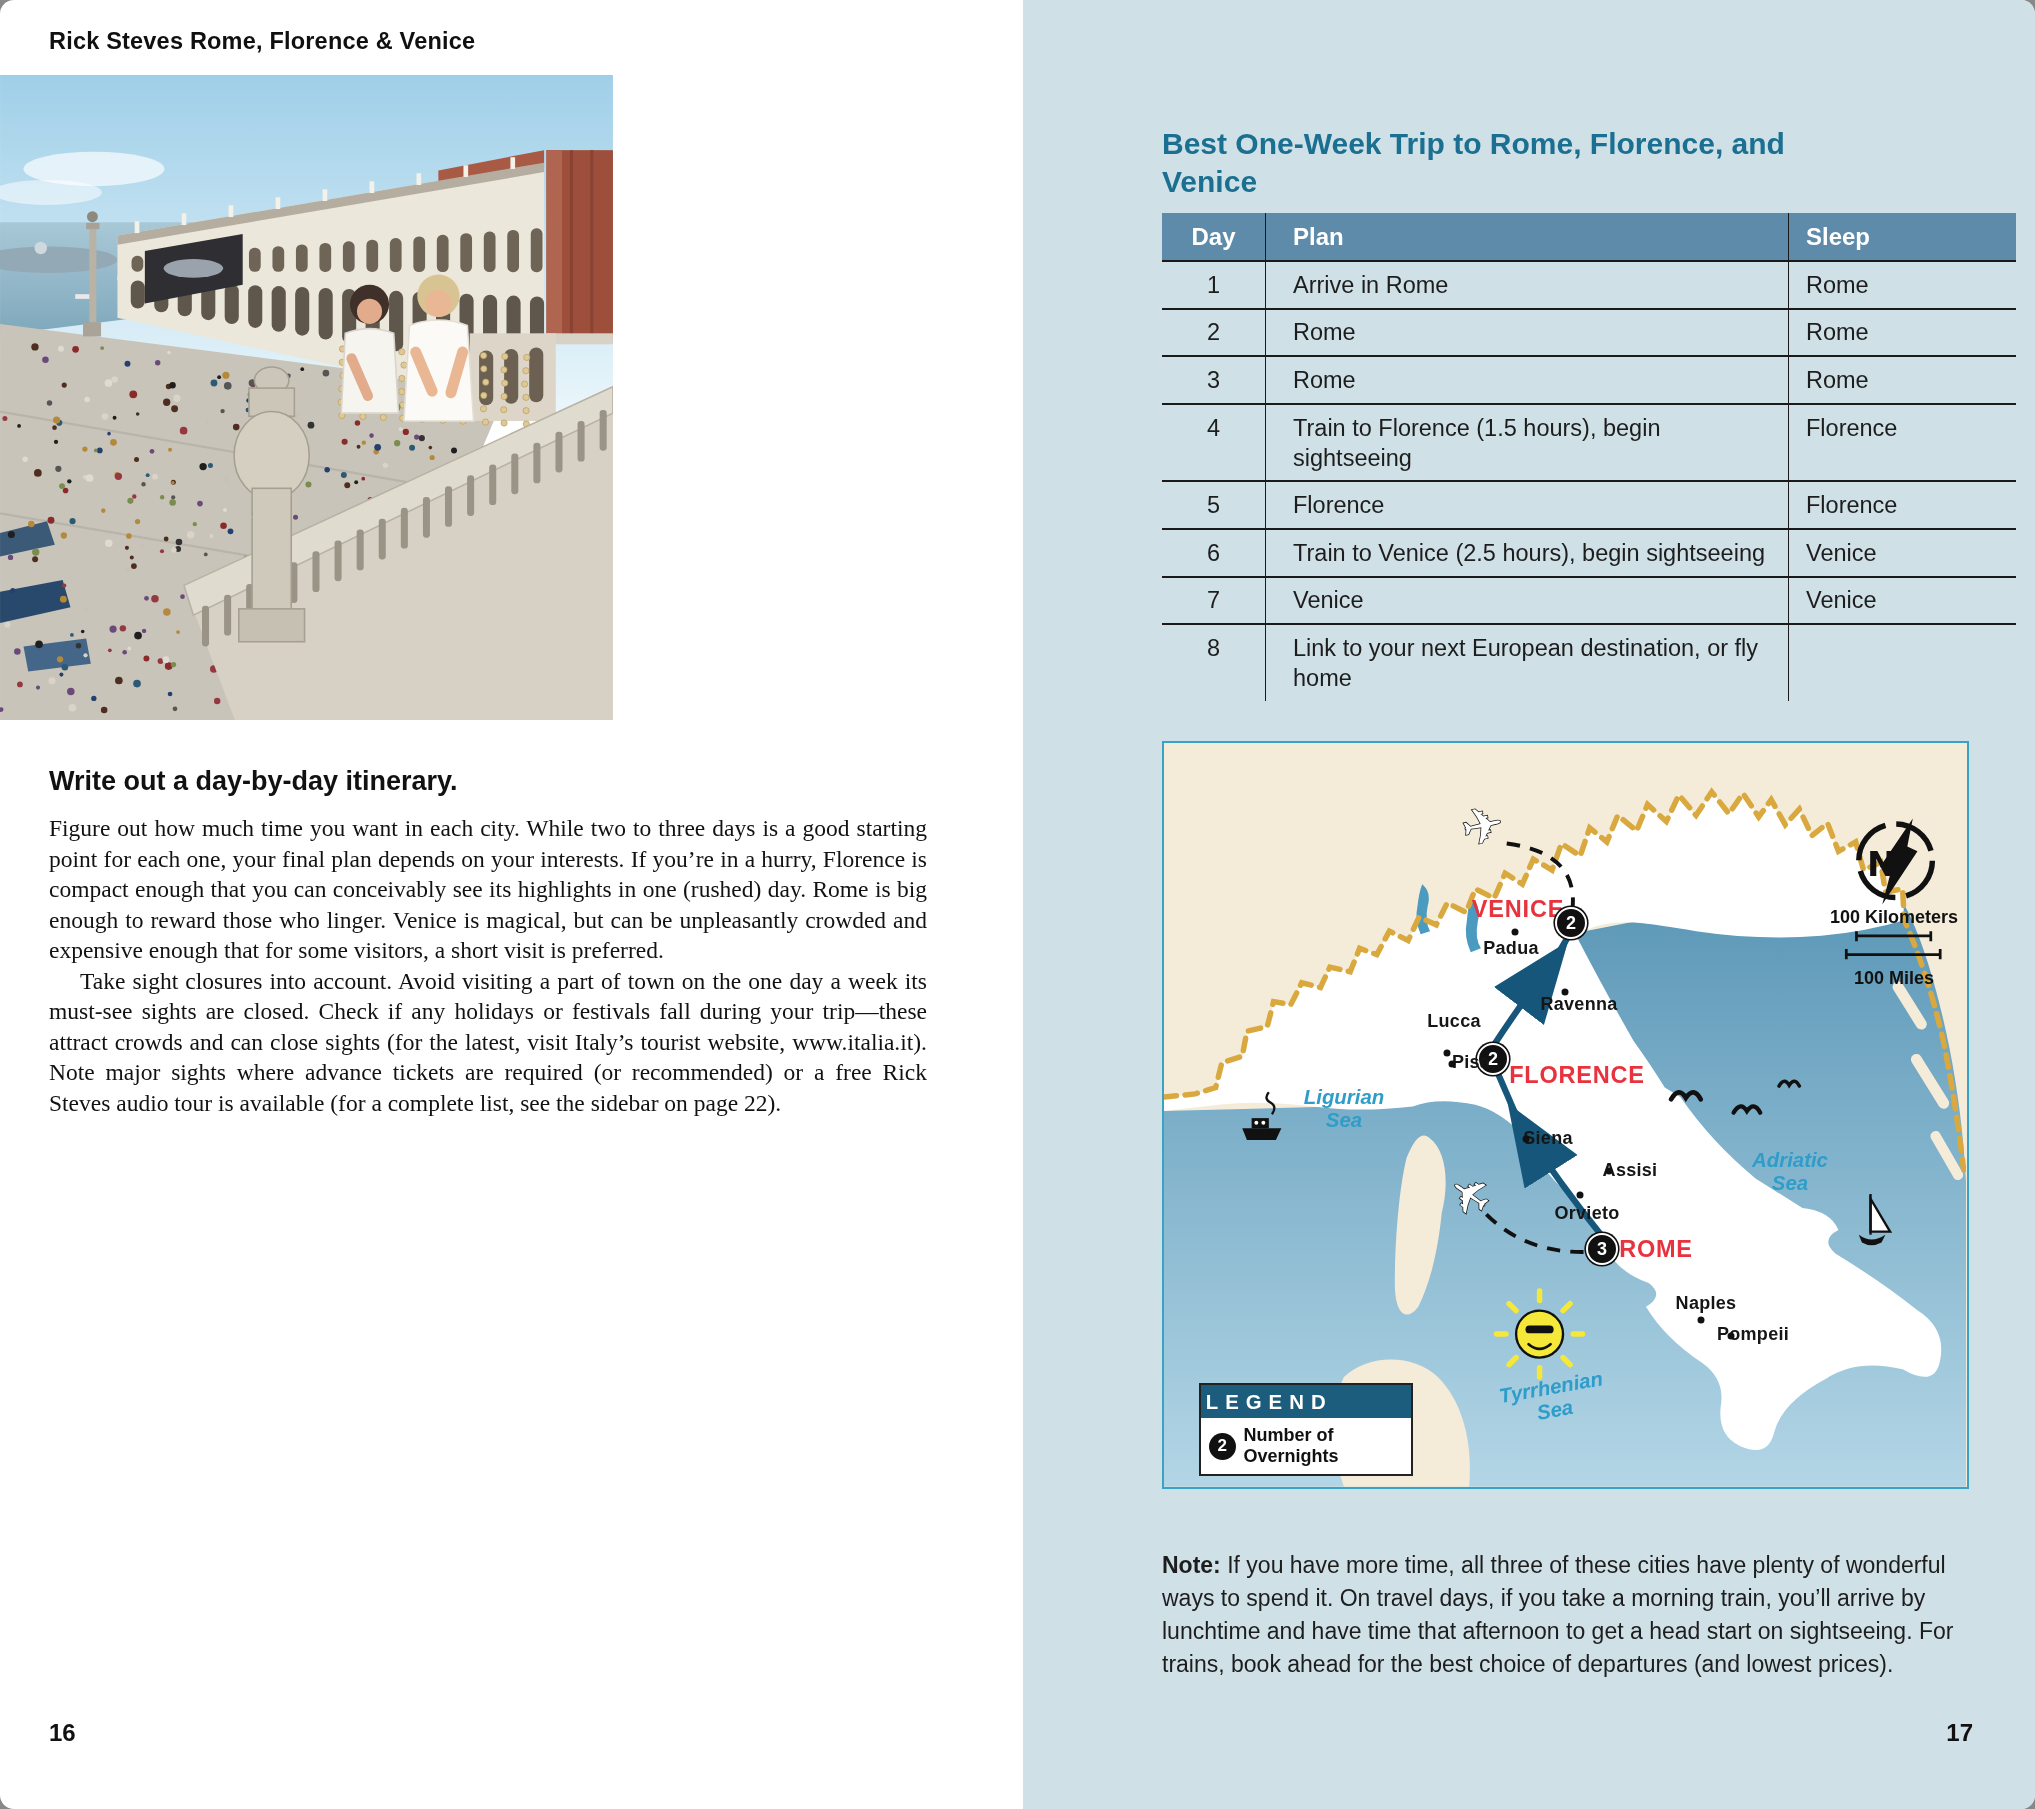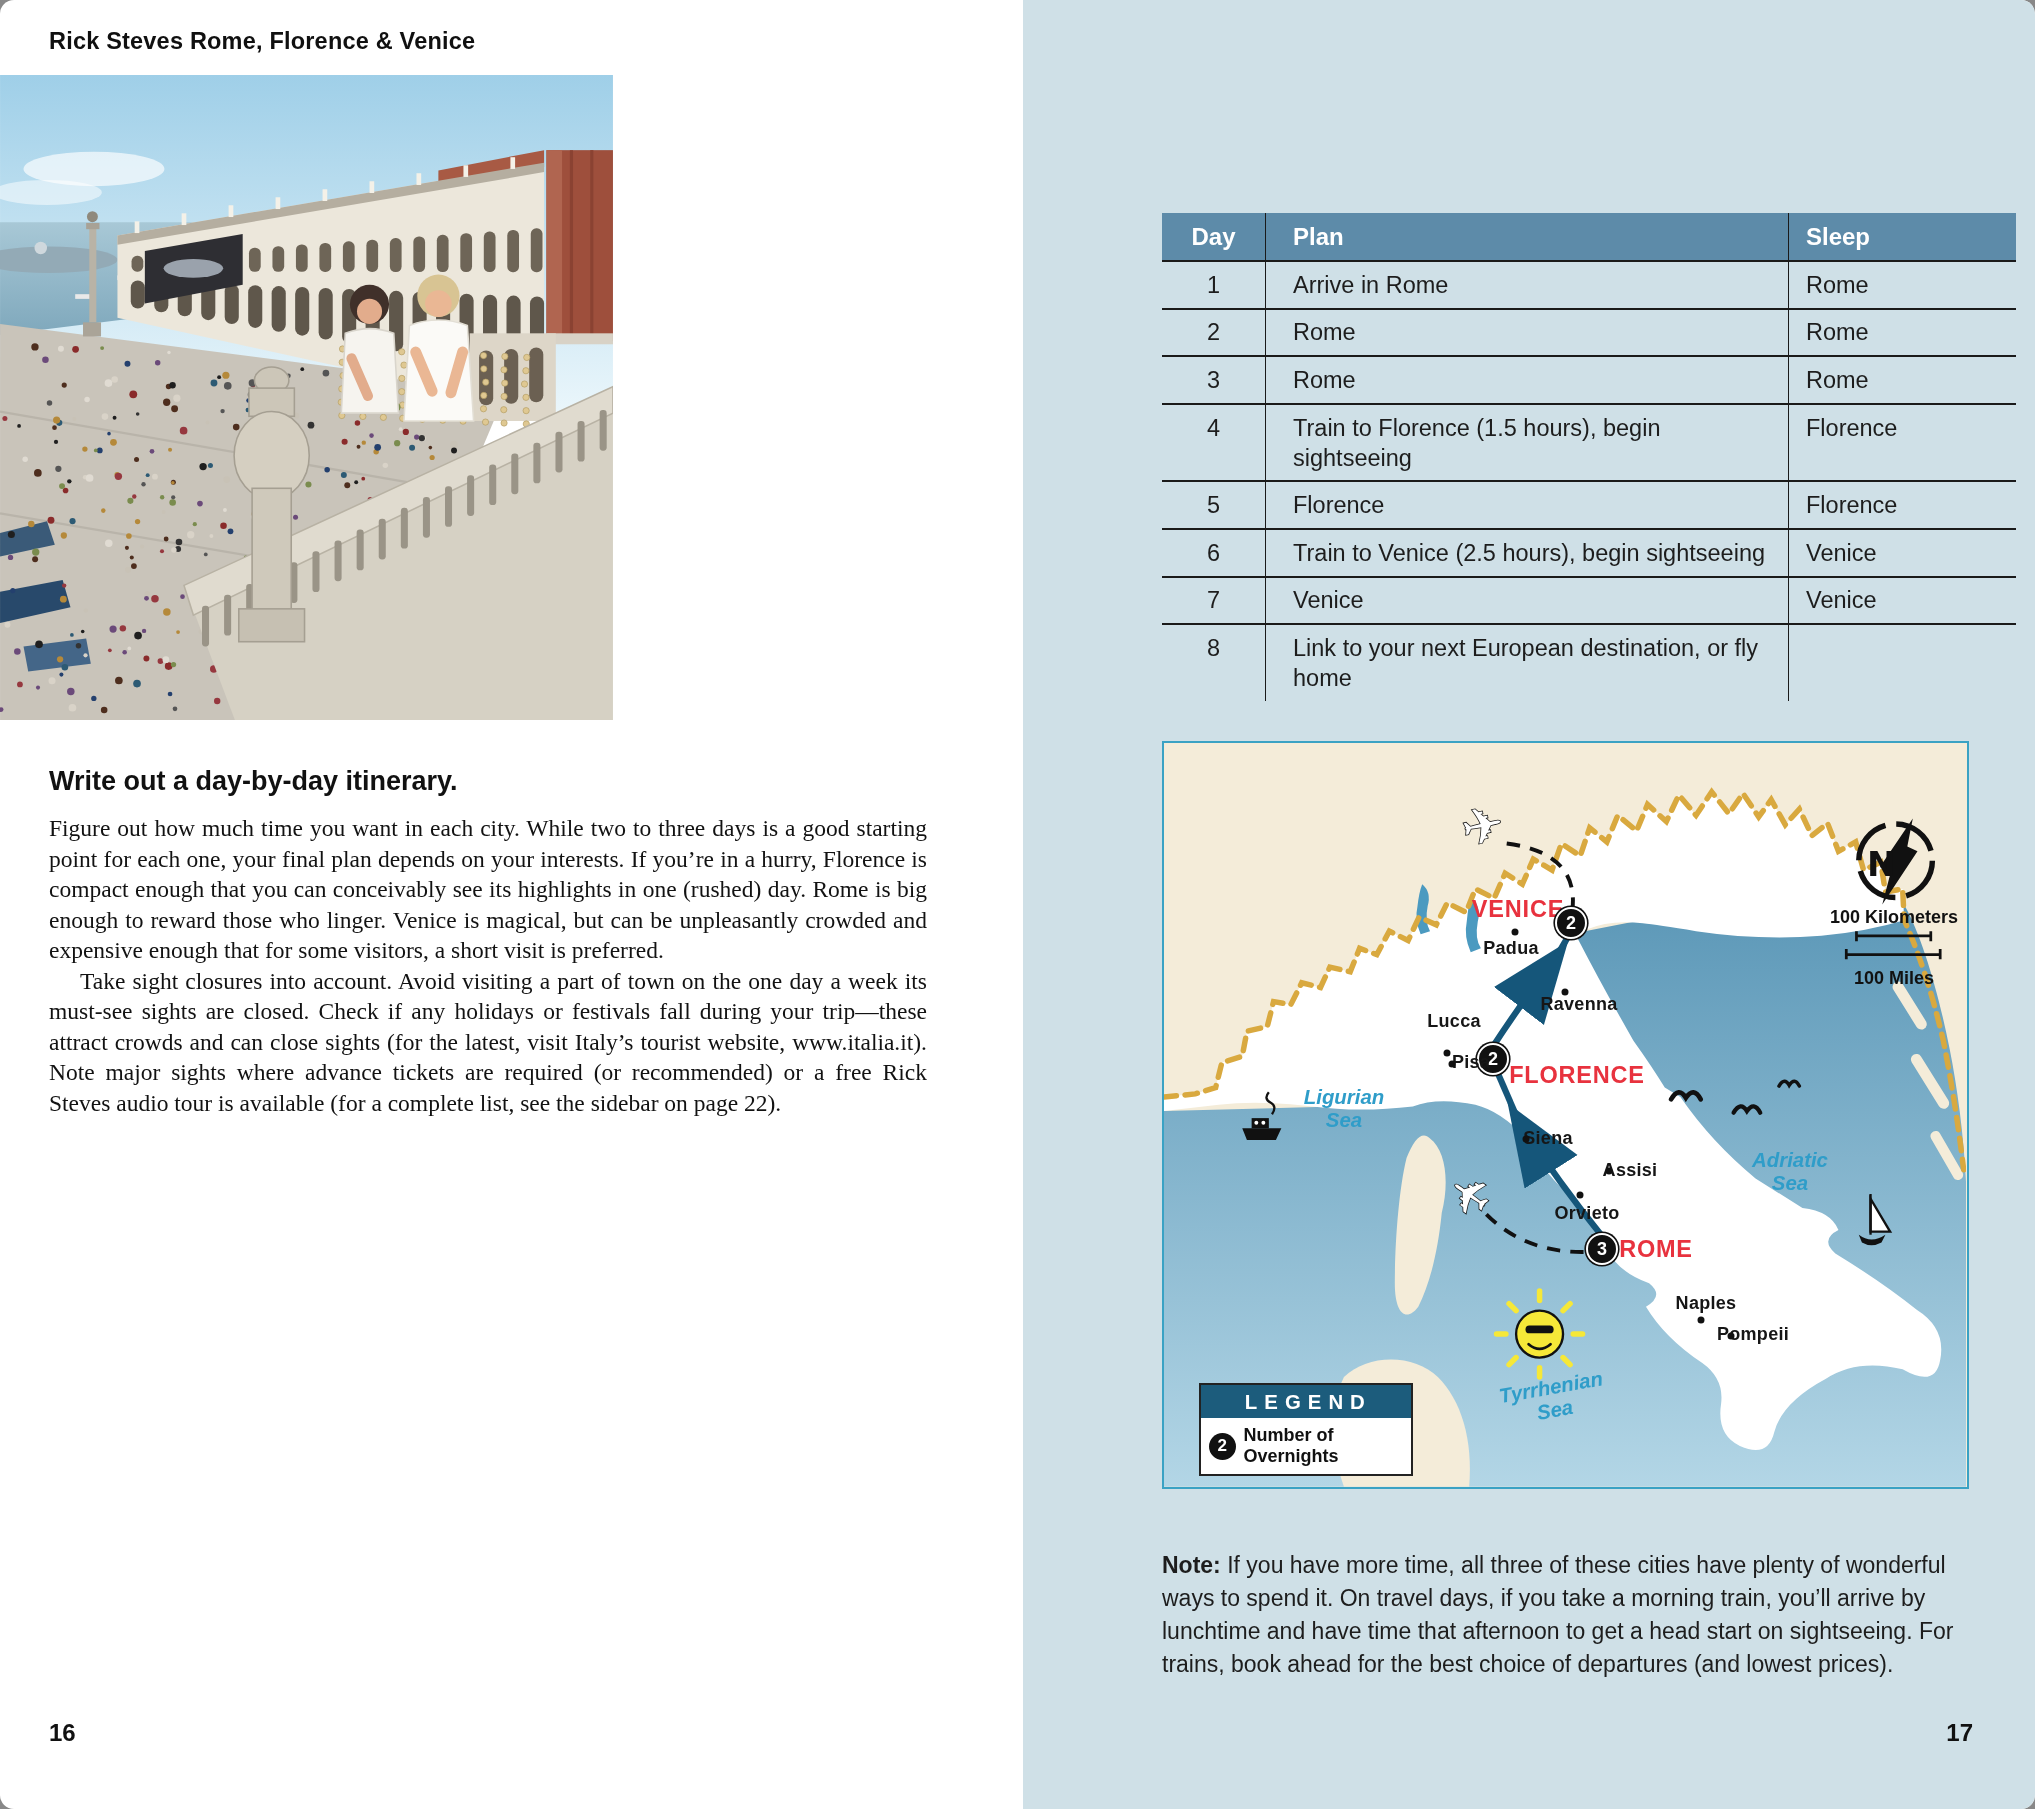--- a/index.html
+++ b/index.html
@@ -45,21 +45,21 @@
   .town-label{font-size:18px;font-weight:bold;color:#161616;letter-spacing:0.3px;}
   .town-dot{position:absolute;width:7px;height:7px;background:#111;border-radius:50%;
     transform:translate(-50%,-50%);}
   .sea-label{font-size:20.4px;line-height:23px;font-weight:bold;font-style:italic;color:#2f9dc9;text-align:center;}
   .map-num{position:absolute;width:28px;height:28px;background:#111;border:2.3px solid #fff;
     box-shadow:0 0 0 1.6px #111;border-radius:50%;color:#fff;font-size:18px;font-weight:bold;
     display:flex;align-items:center;justify-content:center;transform:translate(-50%,-50%);}
   .scale-label{font-size:18px;color:#111;font-weight:bold;}
   .legend-box{position:absolute;left:35px;top:640px;width:210px;border:2.3px solid #222;background:#fff;}
   .legend-head{background:#1c5c7c;color:#fff;font-size:20.4px;font-weight:bold;letter-spacing:7px;
-    text-align:center;padding:5.5px 0 4.7px 4.7px;}
+    text-align:left;padding:5.5px 0 4.7px 4.7px;}
   .legend-body{display:flex;align-items:center;gap:7.8px;padding:7px 7.8px;}
   .legend-num{width:27px;height:27px;background:#111;border-radius:50%;color:#fff;font-size:17px;
     font-weight:bold;display:flex;align-items:center;justify-content:center;flex:0 0 auto;}
   .legend-label{font-size:18px;font-weight:bold;color:#111;line-height:21px;}
 
   .notes{left:1162px;top:1526px;width:814px;font-size:23px;line-height:33px;color:#1d1d1d;}
   .notes b{font-weight:bold;}
 </style>
 </head>
 <body>
@@ -536,20 +536,21 @@
     </svg>
   </div>
 
   <div class="abs lp-heading">Write out a day-by-day itinerary.</div>
   <div class="abs lp-body">
     <p>Figure out how much time you want in each city. While two to three days is a good starting point for each one, your final plan depends on your interests. If you’re in a hurry, Florence is compact enough that you can conceivably see its highlights in one (rushed) day. Rome is big enough to reward those who linger. Venice is magical, but can be unpleasantly crowded and expensive enough that for some visitors, a short visit is preferred.</p>
     <p class="indent">Take sight closures into account. Avoid visiting a part of town on the one day a week its must-see sights are closed. Check if any holidays or festivals fall during your trip—these attract crowds and can close sights (for the latest, visit Italy’s tourist website, www.italia.it). Note major sights where advance tickets are required (or recommended) or a free Rick Steves audio tour is available (for a complete list, see the sidebar on page 22).</p>
   </div>
   <div class="abs pagenum lp-num">16</div>
 
+  <div class="abs rp-title">Best One-Week Trip to Rome, Florence, and Venice</div>
 
   <table class="abs rp-table">
     <thead>
       <tr>
         <th class="col-day">Day</th>
         <th class="col-plan">Plan</th>
         <th class="col-sleep">Sleep</th>
       </tr>
     </thead>
     <tbody>

